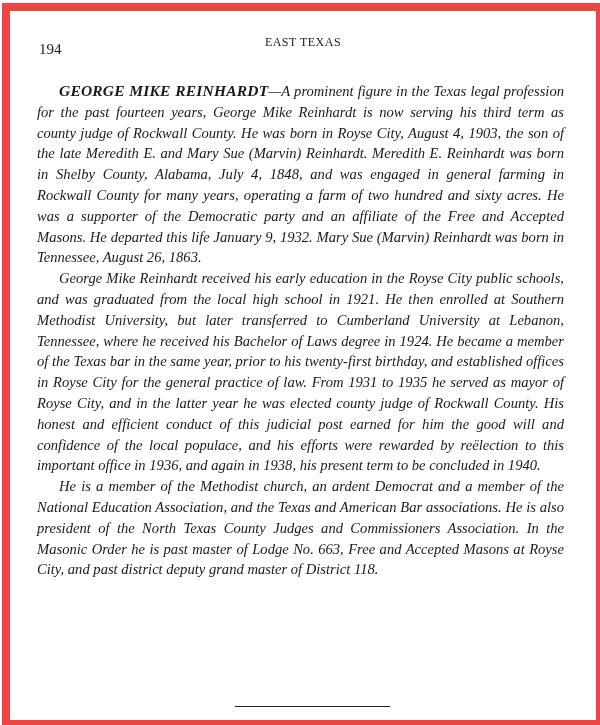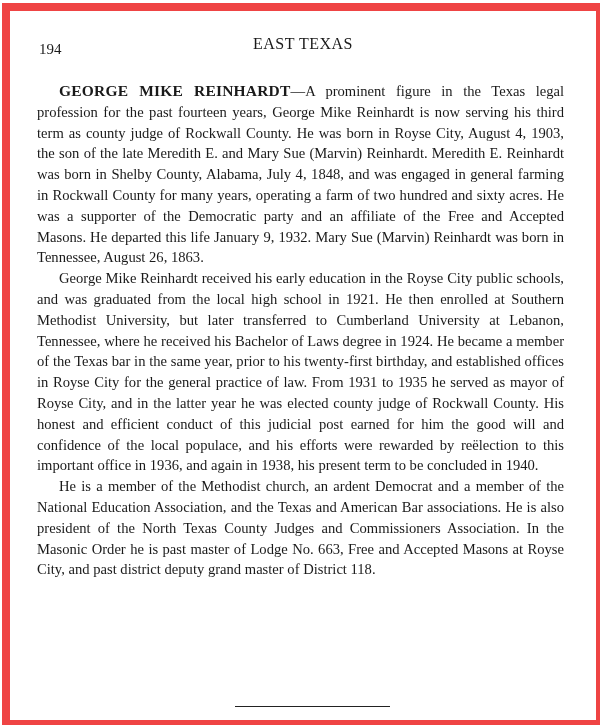--- a/index.html
+++ b/index.html
@@ -3,23 +3,23 @@
 <meta charset="utf-8">
 <style>
   html, body { margin: 0; padding: 0; background: #ffffff; }
   body { width: 600px; height: 725px; position: relative; overflow: hidden; }
   .page {
     position: absolute; left: 2px; top: 3px; width: 586px; height: 709px;
     border: 8px solid #ef4444; background: #fff;
     font-family: "Liberation Serif", "DejaVu Serif", serif; color: #1a1a1a;
   }
   .page-number { position: absolute; left: 29px; top: 30px; font-size: 15px; }
-  .running-head { position: absolute; left: 0; right: 0; top: 24px; text-align: center; font-size: 16px; letter-spacing: 0.5px; }
+  .running-head { position: absolute; left: 0; right: 0; top: 24px; text-align: center; font-size: 12px; letter-spacing: 0.5px; }
   .body { position: absolute; left: 27px; top: 70px; width: 527px; font-size: 14.6px; line-height: 20.8px; }
-  .para { margin: 0; text-align: justify; text-indent: 22px; }
+  .para { margin: 0; text-align: justify; text-indent: 22px; font-style: italic; }
   .para.first { text-indent: 22px; }
   .name { font-weight: bold; font-size: 15.5px; letter-spacing: 0.2px; }
   .rule { position: absolute; left: 225px; top: 695px; width: 155px; height: 0; border-top: 1px solid #222; }
 </style>
 </head>
 <body>
 
 <div class="page">
   <div class="page-number">194</div>
   <div class="running-head">EAST TEXAS</div>

